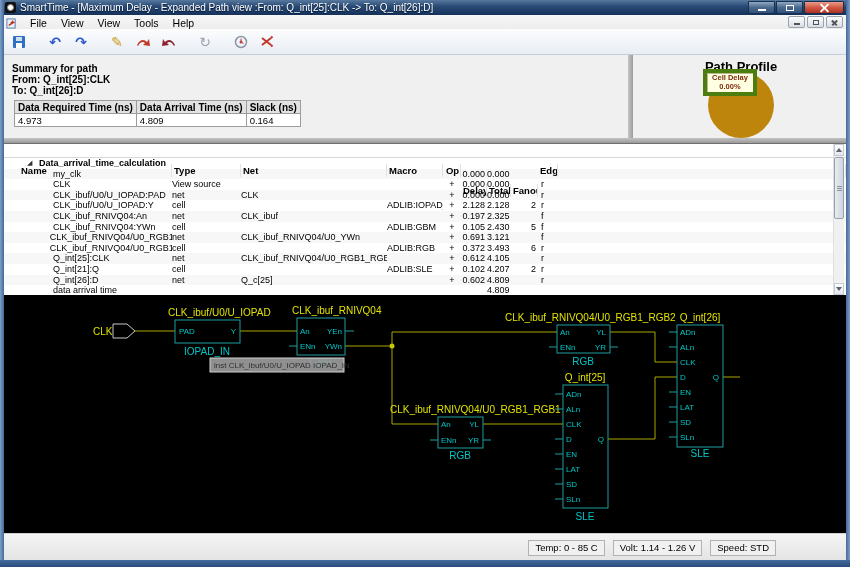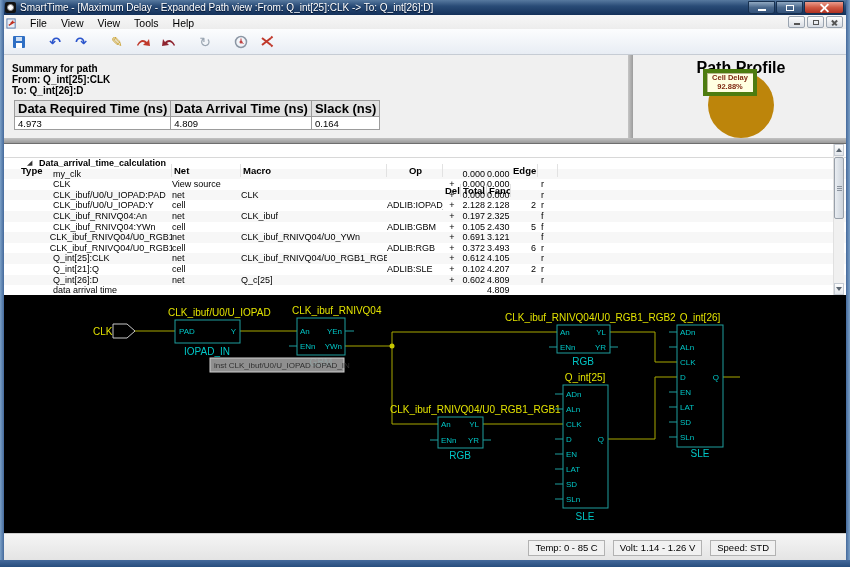--- a/index.html
+++ b/index.html
@@ -43,24 +43,24 @@
   .toolbar{position:absolute;left:4px;top:29px;width:842px;height:26px;
      background:linear-gradient(180deg,#fcfdfe,#e8edf4);border-bottom:1px solid #c6ccd4;box-sizing:border-box;
      display:flex;align-items:center;}
   .tbtn{width:22px;height:22px;display:flex;align-items:center;justify-content:center;margin-left:4px;}
   .tbtn.sp{margin-left:14px;}
   .tglyph{font-size:14px;line-height:14px;}
   
   .toppanel{position:absolute;left:4px;top:55px;width:842px;height:83px;background:#f0f0f0;}
   .sumtext{position:absolute;left:8px;top:8px;font-weight:bold;font-size:10px;line-height:11px;}
   .sumtable{position:absolute;left:10px;top:45px;border-collapse:collapse;}
-  .sumtable th{background:#e2e2e2;border:1px solid #9c9c9c;font-size:13px;padding:0 3px;height:12px;text-align:left;font-weight:bold;}
+  .sumtable th{background:#e2e2e2;border:1px solid #9c9c9c;font-size:10px;padding:0 3px;height:12px;text-align:left;font-weight:bold;}
   .sumtable td{background:#fff;border:1px solid #9c9c9c;font-size:9.5px;padding:0 3px;height:12px;}
   .vsplit{position:absolute;left:624px;top:0;width:5px;height:83px;background:linear-gradient(90deg,#c6c6c6,#9c9c9c);}
-  .profile-title{position:absolute;left:632px;top:4px;width:210px;text-align:center;font-weight:bold;font-size:16px;}
+  .profile-title{position:absolute;left:632px;top:4px;width:210px;text-align:center;font-weight:bold;font-size:13px;}
   .pie{position:absolute;left:704px;top:17px;width:66px;height:66px;border-radius:50%;}
   .pietip{position:absolute;left:699px;top:14px;width:46px;height:19px;background:#ffffe1;border:4px solid #4d7c0f;
      box-shadow:1px 1px 0 #b9b98f inset;font-size:7.5px;line-height:9px;text-align:center;color:#7e2810;font-weight:bold;}
   
   .hsplit{position:absolute;left:4px;top:138px;width:842px;height:6px;
      background:linear-gradient(180deg,#c2c2c2,#9a9a9a);border-bottom:1px solid #6e6e6e;box-sizing:border-box;}
   
   .gridpanel{position:absolute;left:4px;top:144px;width:842px;height:151px;background:#fff;}
   .ghead,.grow{display:grid;grid-template-columns:153px 69px 146px 56px 18px 26px 24px 27px 20px 1fr;
      padding-left:15px;align-items:center;}
@@ -209,28 +209,29 @@
         <td>4.809</td>
         <td>0.164</td>
       </tr>
     </tbody>
       </table>
     <div class="vsplit"></div>
     <div class="profile-title">Path Profile</div>
     <div class="pie" id="pie" style="background: conic-gradient(rgb(241, 232, 200) 0deg, rgb(241, 232, 200) 2deg, rgb(189, 133, 11) 2deg, rgb(189, 133, 11) 360deg);"></div>
     <div class="pietip">
       <div>Cell Delay</div>
-      <div>92.88%</div>
+      <div>0.00%</div>
     </div>
   </div>
 
   <div class="hsplit"></div>
 
   <div class="gridpanel">
     <div class="ghead">
+      <span>Name</span>
       <span>Type</span>
       <span>Net</span>
       <span>Macro</span>
       <span class="ctr">Op</span>
       <span class="r">Delay</span>
       <span class="r">Total</span>
       <span class="r">Fanout</span>
       <span>Edge</span>
       <span></span>
     </div>

